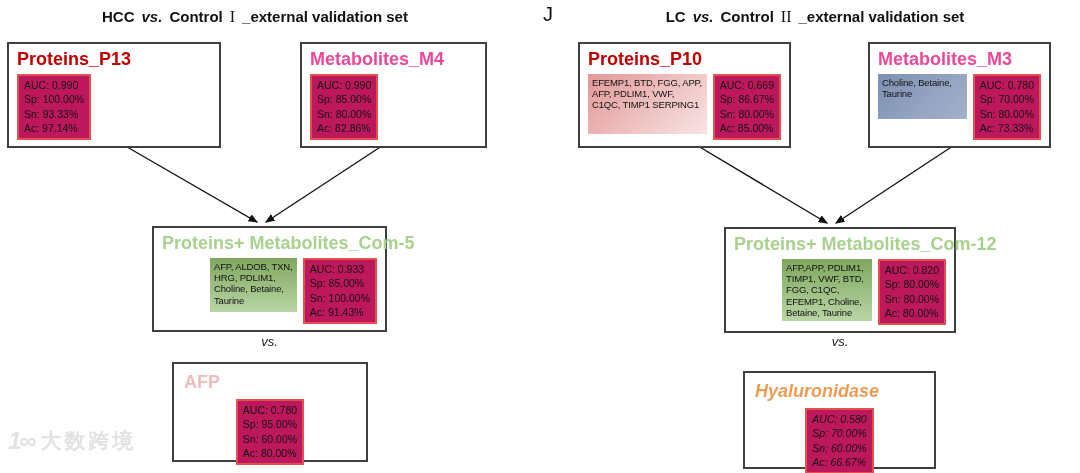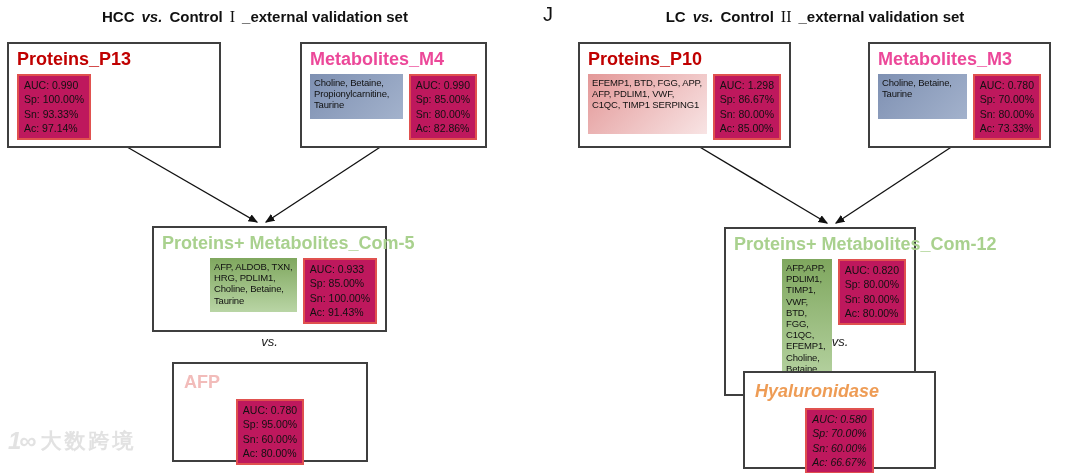--- a/index.html
+++ b/index.html
@@ -17,21 +17,21 @@
   .j-label{position:absolute;left:543px;top:3px;font-size:20px;color:#111;}
 
   
   .fbox{position:absolute;border:2px solid #3f3f3f;background:#fff;box-sizing:border-box;min-height:97px;}
   .b-p13{left:7px;  top:42px; width:214px;}
   .b-m4 {left:300px;top:42px; width:187px;}
   .b-c8 {left:152px;top:226px;width:235px;}
   .b-afp{left:172px;top:362px;width:196px;height:100px;}
   .b-p10{left:578px;top:42px; width:213px;}
   .b-m3 {left:868px;top:42px; width:183px;}
-  .b-c12{left:724px;top:227px;width:192px;}
+  .b-c12{left:724px;top:227px;width:232px;}
   .b-hya{left:743px;top:371px;width:193px;height:98px;font-style:italic;}
 
   .box-title{font-weight:bold;font-size:18px;padding:5px 8px 4px;white-space:nowrap;}
   .red{color:#c00000;}
   .lblue{color:#ec4899;}
   .lgreen{color:#a9d18e;}
   .pale-pink{color:#f2bcba;}
   .orange{color:#ee9c55;}
 
   .box-row{display:flex;align-items:flex-start;justify-content:space-between;
@@ -97,21 +97,20 @@
         <div>Sp: 100.00%</div>
         <div>Sn: 93.33%</div>
         <div>Ac: 97.14%</div>
       </div>
     </div>
   </div>
 
   <div class="fbox b-m4">
     <div class="box-title lblue">Metabolites_M4</div>
     <div class="box-row">
-      <div class="gene-box blue g-m4">Choline, Betaine, Propionylcarnitine, Taurine</div>
       <div class="stats-box">
         <div>AUC: 0.990</div>
         <div>Sp: 85.00%</div>
         <div>Sn: 80.00%</div>
         <div>Ac: 82.86%</div>
       </div>
     </div>
   </div>
 
   <div class="fbox b-c8">
@@ -146,21 +145,21 @@
     <span class="tt">Control</span>
     <span class="tt numeral">II</span>
     <span class="tt">_external validation set</span>
   </div>
 
   <div class="fbox b-p10">
     <div class="box-title red">Proteins_P10</div>
     <div class="box-row">
       <div class="gene-box pink g-p10">EFEMP1, BTD, FGG, APP, AFP, PDLIM1, VWF, C1QC, TIMP1 SERPING1</div>
       <div class="stats-box">
-        <div>AUC: 1.298</div>
+        <div>AUC: 0.669</div>
         <div>Sp: 86.67%</div>
         <div>Sn: 80.00%</div>
         <div>Ac: 85.00%</div>
       </div>
     </div>
   </div>
 
   <div class="fbox b-m3">
     <div class="box-title lblue">Metabolites_M3</div>
     <div class="box-row">

